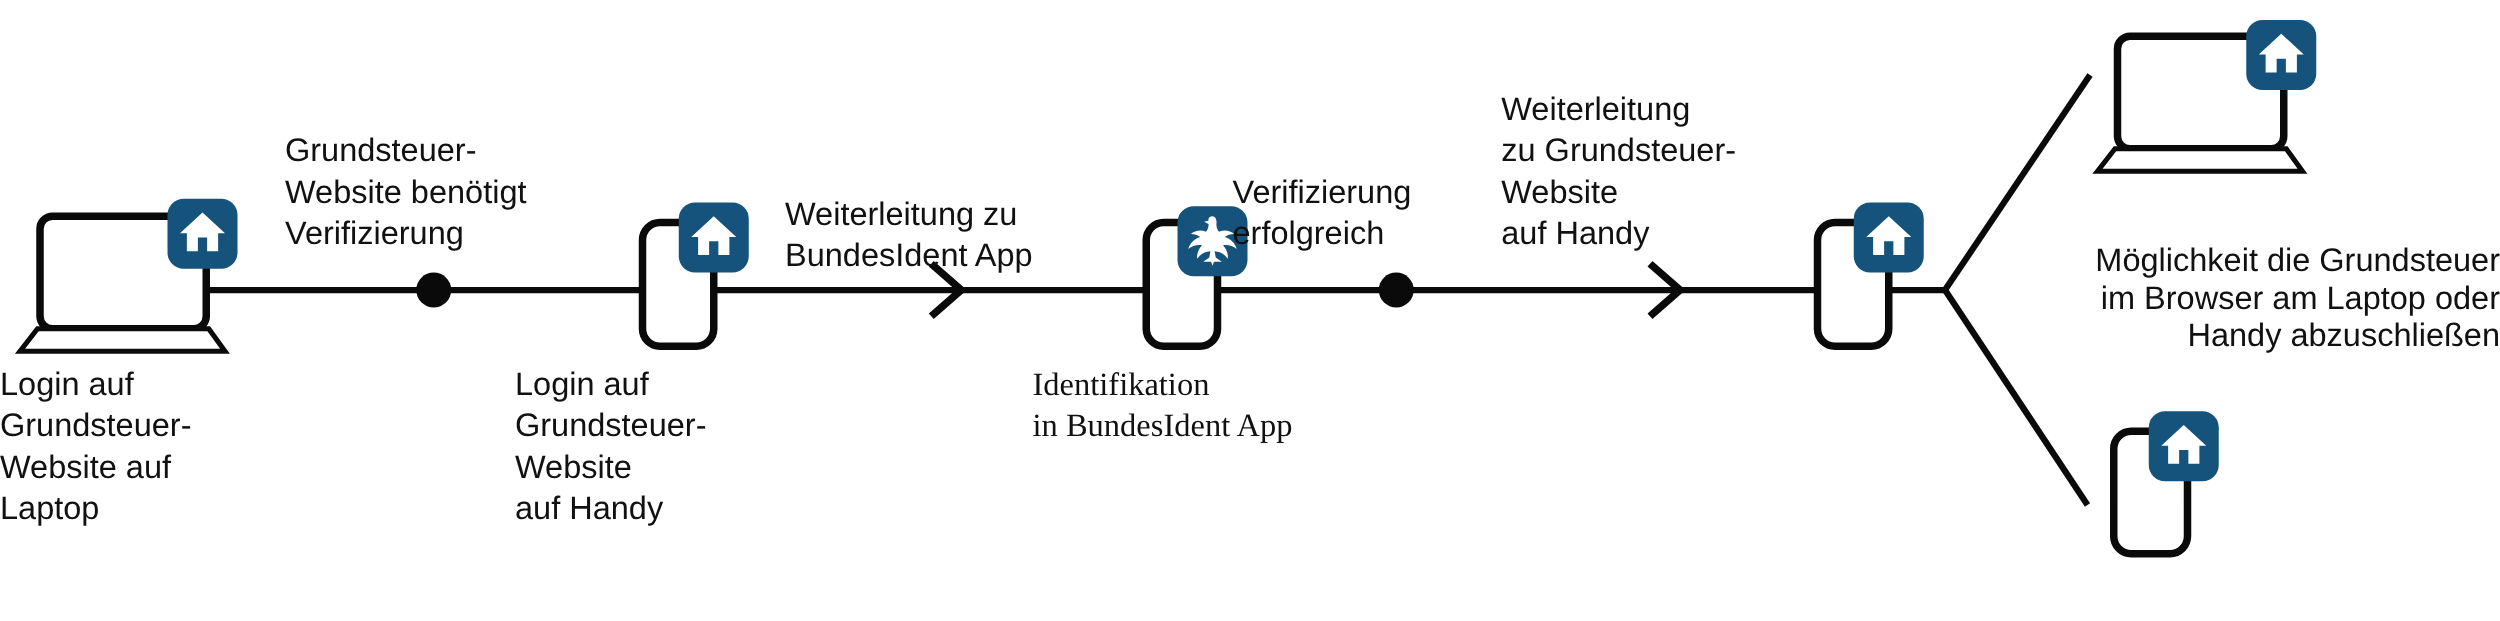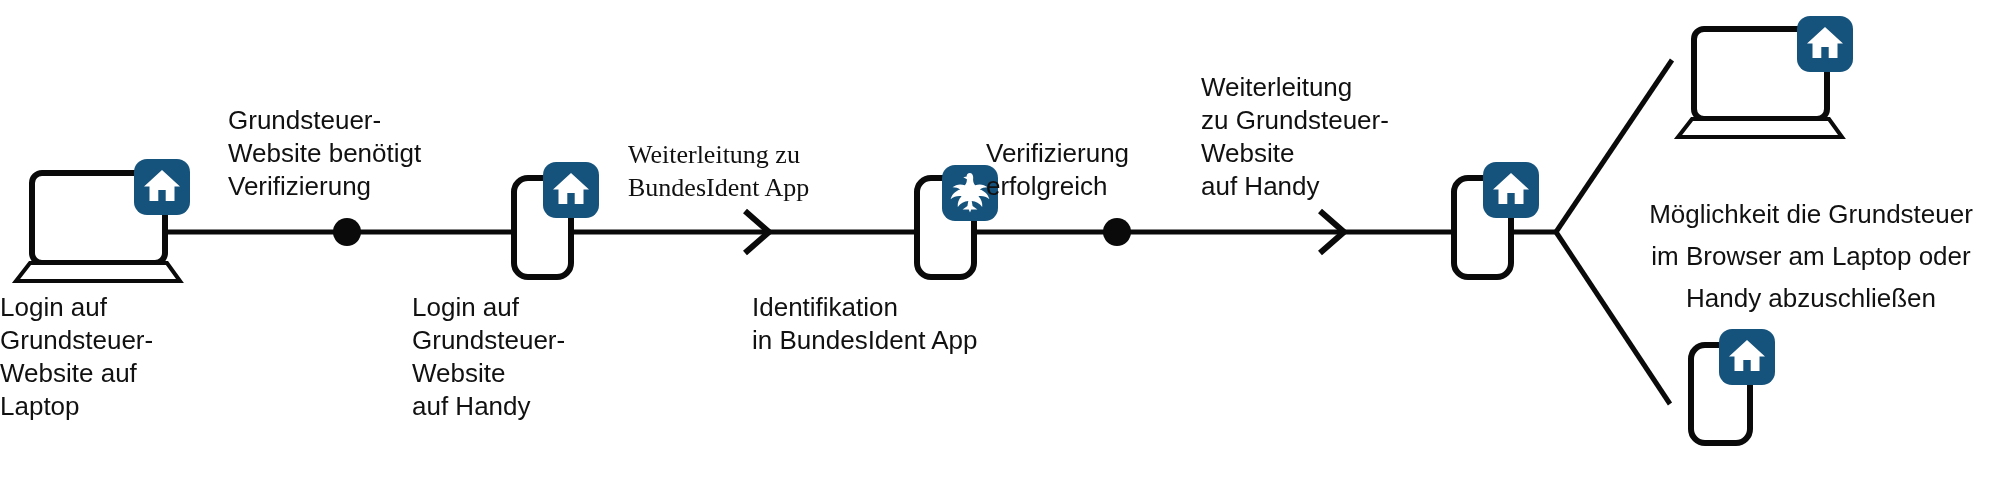--- a/index.html
+++ b/index.html
@@ -22,21 +22,21 @@
   .badge-rect{fill:var(--badge);}
   .icon-fill{fill:var(--icon);}
   .device{fill:#ffffff;stroke:var(--line);}
   .label{
     position:absolute;
     color:var(--text);
     font-size:26px;
     line-height:33px;
     white-space:pre-line;
   }
-  .label.left{text-align:center;line-height:42px;}
+  .label.left{text-align:right;line-height:30px;}
 </style>
 </head>
 <body>
 
 <div class="canvas">
 
   <svg class="layer" width="2000" height="497" viewBox="0 0 2000 497">
     <defs>
       <path id="icon-home" d="M28 11 L10 27.5 L15.5 27.5 L15.5 42 L24.3 42 L24.3 31 L31.7 31 L31.7 42 L40.5 42 L40.5 27.5 L46 27.5 Z"></path>
       <path id="icon-eagle" d="M28 8 C25.8 8 24.4 9.6 24.7 11.6 L21.3 12.3 L24.9 14.2 C24.9 16.4 24.4 18.6 22.8 20.3 C18.5 18.6 13.9 19.3 10.5 22.3 C13.4 22.2 16 23 18.2 24.6 C13.5 26 10 29.5 8.6 34.2 C11.9 31.6 15.8 30.6 19.6 31.3 C16.7 34.2 15.3 38 15.8 41.9 C18.4 38.3 22.2 36.2 26.3 36 L25.4 41 L20.6 44.4 L26.8 44.4 L28 47.6 L29.2 44.4 L35.4 44.4 L30.6 41 L29.7 36 C33.8 36.2 37.6 38.3 40.2 41.9 C40.7 38 39.3 34.2 36.4 31.3 C40.2 30.6 44.1 31.6 47.4 34.2 C46 29.5 42.5 26 37.8 24.6 C40 23 42.6 22.2 45.5 22.3 C42.1 19.3 37.5 18.6 33.2 20.3 C31.6 18.6 31.1 16.4 31.1 14.2 C31.7 11.2 30.4 8 28 8 Z"></path>
@@ -96,27 +96,27 @@
   </svg>
 
   <div class="label" style="left:0px;top:291px;width:204px;">Login auf
 Grundsteuer-
 Website auf
 Laptop</div>
   <div class="label" style="left:412px;top:291px;width:260px;">Login auf
 Grundsteuer-
 Website
 auf Handy</div>
-  <div class="label" style="left:752px;top:291px;width:320px;">Identifikation
+  <div class="label" style="left:826px;top:291px;width:320px;font-family:Liberation Serif, serif;">Identifikation
 in BundesIdent App</div>
 
   <div class="label" style="left:228px;top:104px;width:260px;">Grundsteuer-
 Website benötigt
 Verifizierung</div>
-  <div class="label" style="left:628px;top:138px;width:260px;font-family:Liberation Serif, serif;">Weiterleitung zu
+  <div class="label" style="left:628px;top:155px;width:260px;">Weiterleitung zu
 BundesIdent App</div>
   <div class="label" style="left:986px;top:137px;width:260px;">Verifizierung
 erfolgreich</div>
   <div class="label" style="left:1201px;top:71px;width:260px;">Weiterleitung
 zu Grundsteuer-
 Website
 auf Handy</div>
 
   <div class="label left" style="left:1622px;top:193px;width:378px;">Möglichkeit die Grundsteuer
 im Browser am Laptop oder

